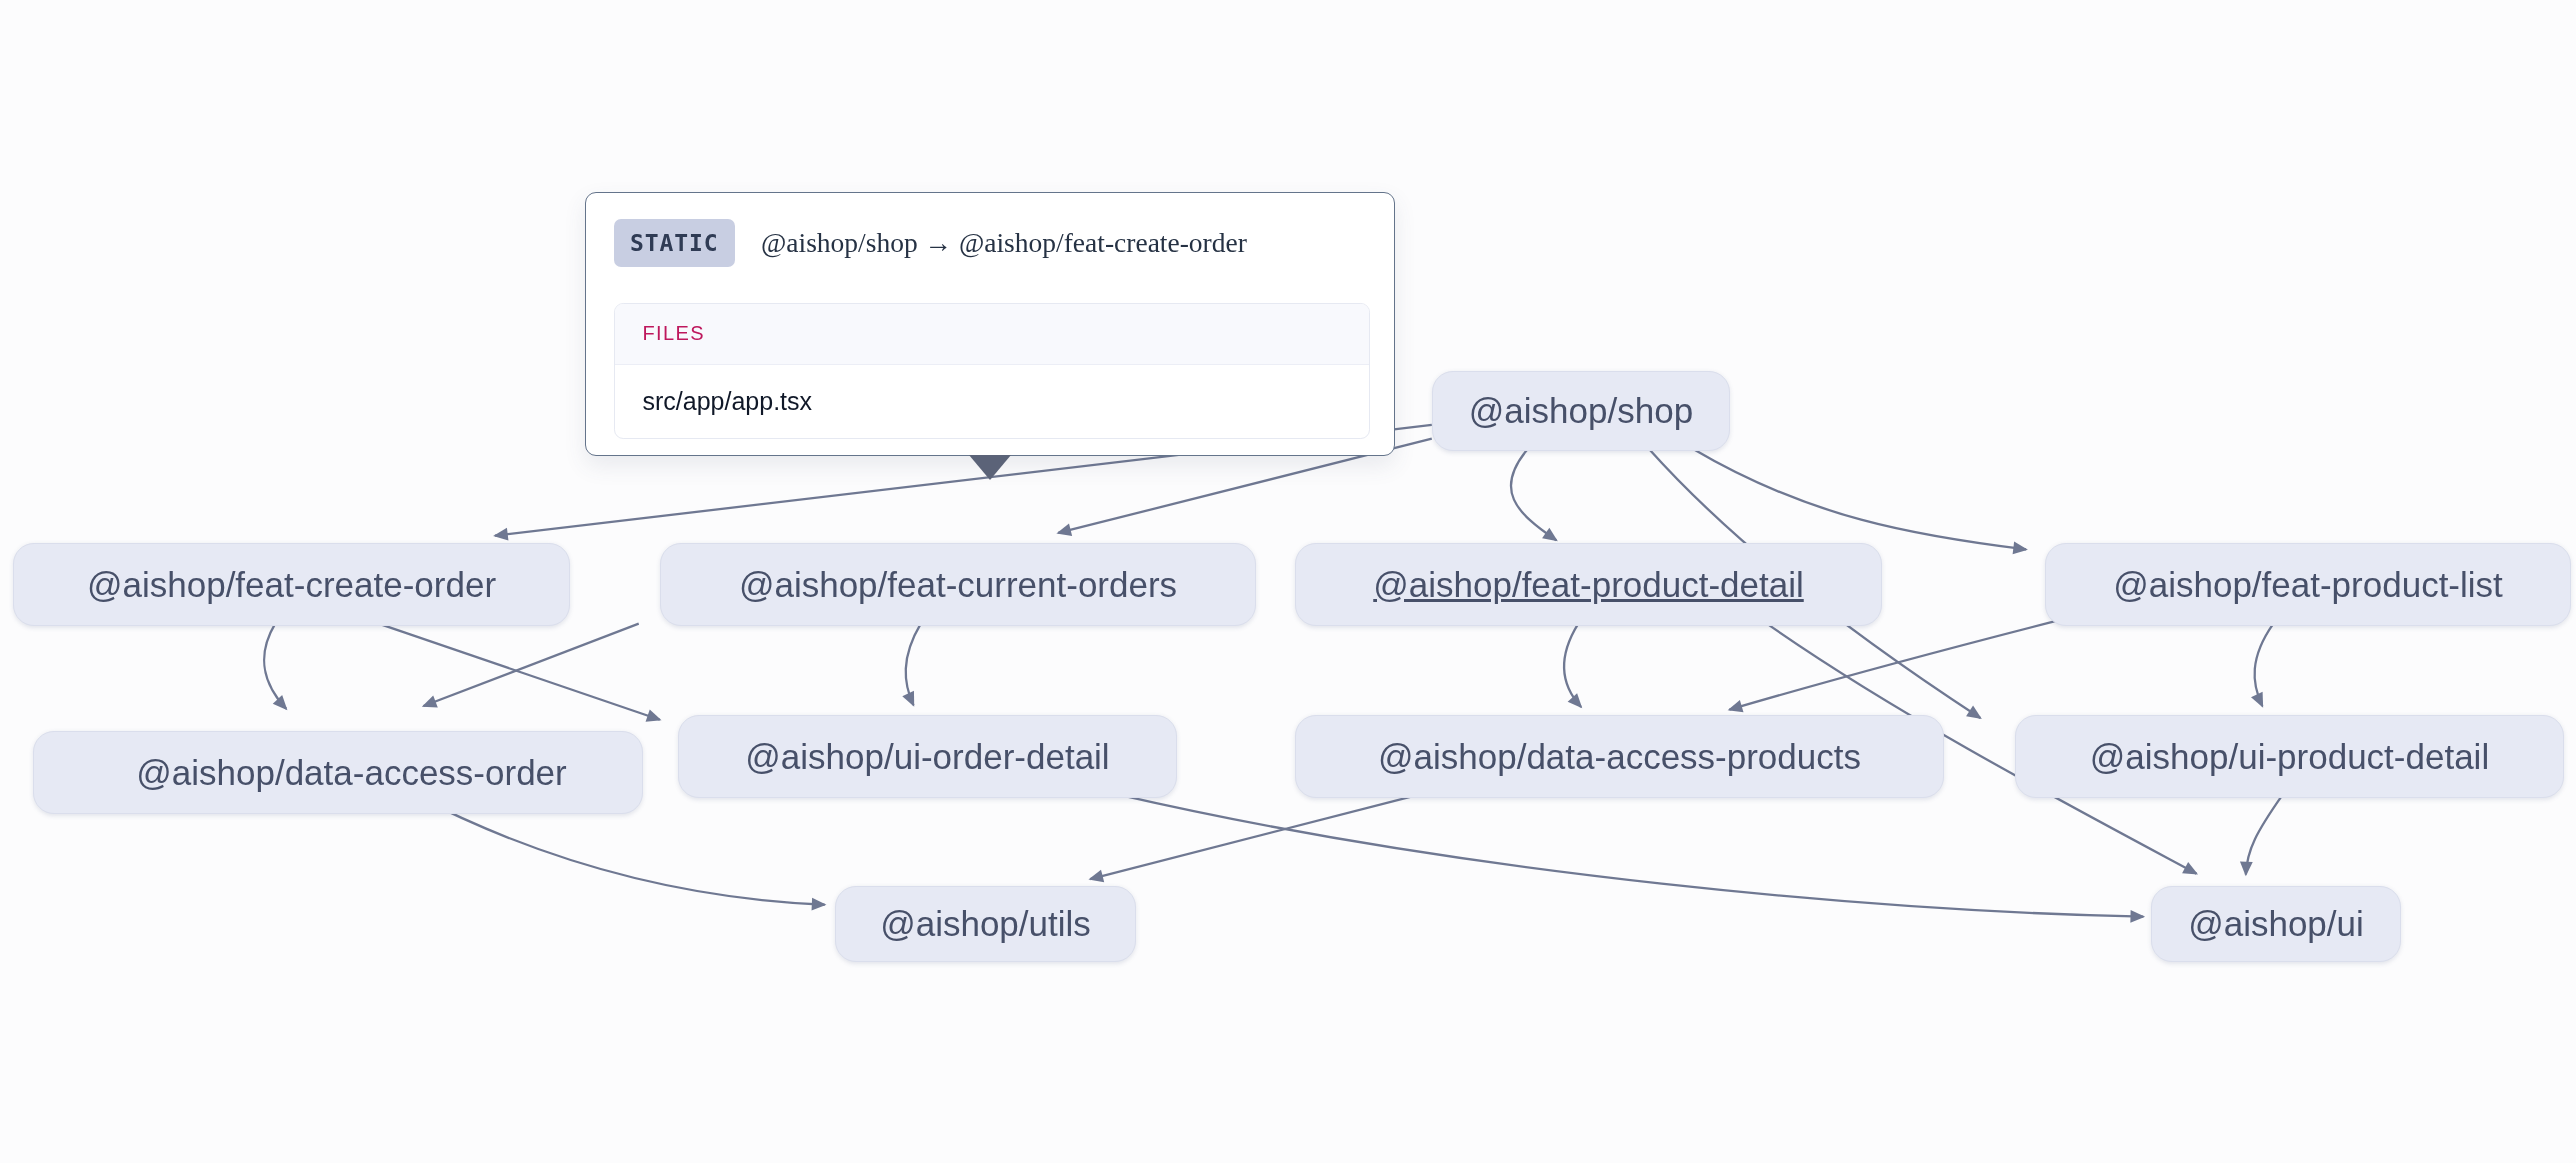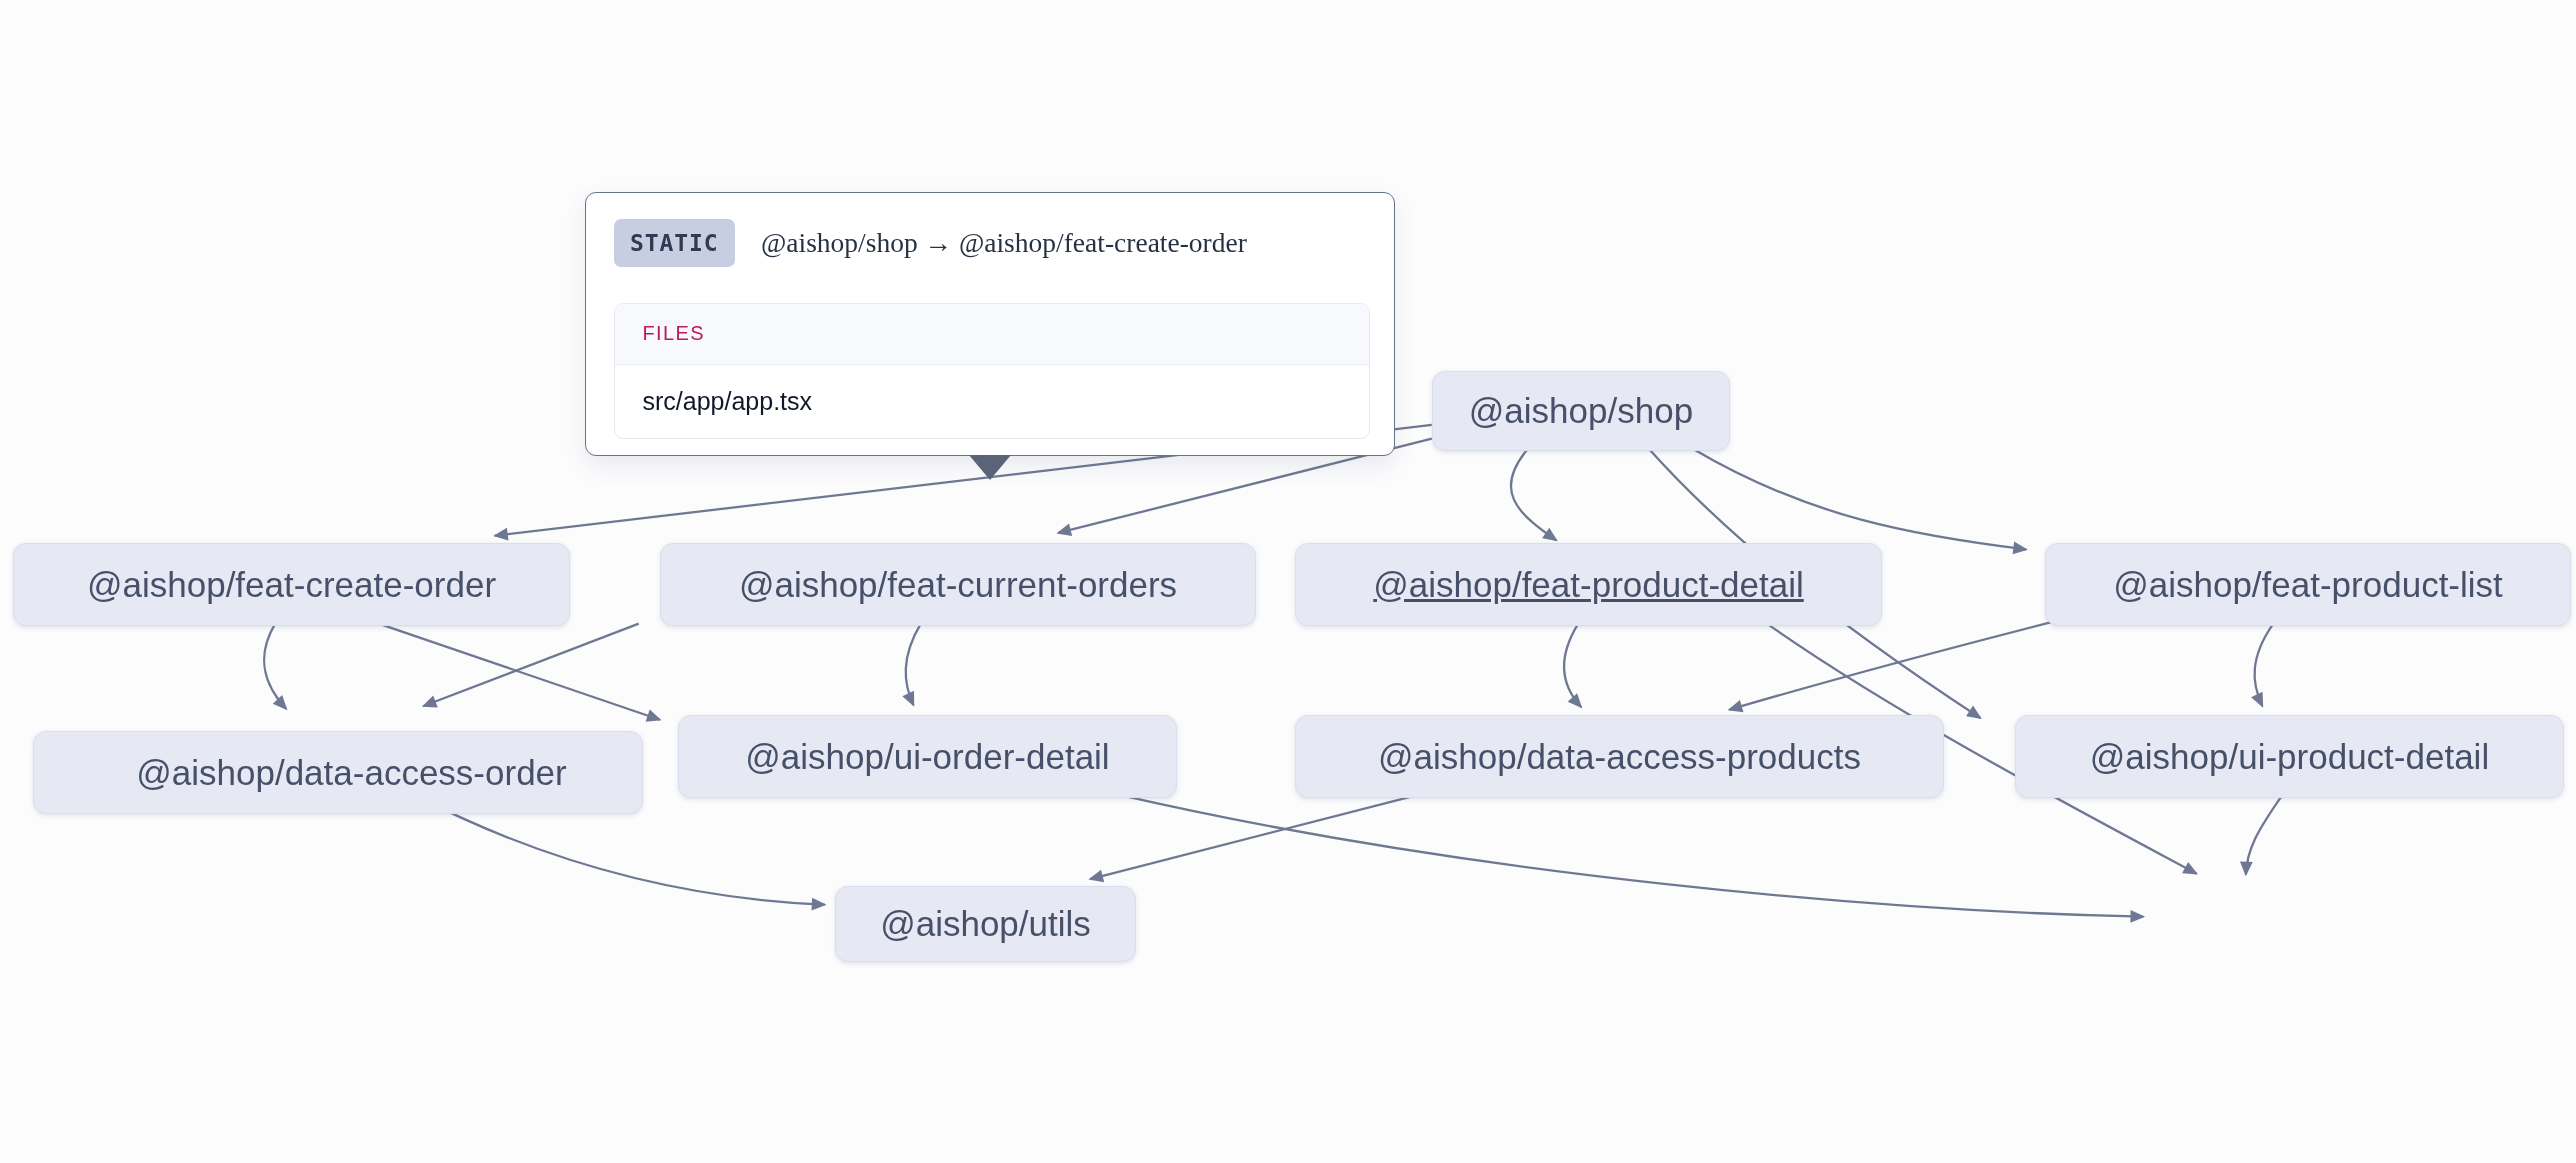--- a/index.html
+++ b/index.html
@@ -1,21 +1,21 @@
 <!DOCTYPE html>
 <html style="font-size:14.7px"><head>
 <meta charset="utf-8">
 <style>
   html,body{margin:0;padding:0;background:#fcfcfd;}
   .canvas{position:relative;width:2576px;height:1163px;overflow:hidden;
           font-family:"Liberation Sans",sans-serif;background:#fcfcfd;}
   #edge-layer{position:absolute;left:0;top:0;width:2576px;height:1163px;}
   #node-layer{position:absolute;left:0;top:0;width:100%;height:100%;}
   .node{position:absolute;display:flex;align-items:center;justify-content:center;
-        background:#e6e9f4;border:0.9px solid #dadeec;border-radius:13px;
+        background:#e6e9f4;border:0.9px solid #dadeec;border-radius:21px;
         box-shadow:0 1.8px 4.6px rgba(95,105,140,.16);
         color:#475069;font-size:35px;white-space:nowrap;cursor:pointer;}
   .tooltip{position:absolute;left:585px;top:192px;width:810px;height:264px;
            background:#ffffff;border:1.8px solid #64748b;border-radius:11px;
            box-shadow:0 9.2px 22px rgba(70,80,110,.10);box-sizing:border-box;}
   .tooltip-caret{position:absolute;left:969px;top:455px;width:0;height:0;
            border-left:21px solid transparent;border-right:21px solid transparent;
            border-top:25px solid #5b6378;}
   .tooltip-head{display:flex;align-items:center;gap:26px;padding:26px 27.5px 0 27.5px;}
   .badge{background:#c8cee2;color:#2f3b54;border-radius:7px;padding:11px 16.5px;
@@ -64,20 +64,21 @@
       <div class="node" style="left: 1432px; top: 371px; width: 296px; height: 78px;">@aishop/shop</div>
       <div class="node" style="left: 13px; top: 543px; width: 555px; height: 81px;">@aishop/feat-create-order</div>
       <div class="node" style="left: 660px; top: 543px; width: 594px; height: 81px;">@aishop/feat-current-orders</div>
       <div class="node" style="left: 1295px; top: 543px; width: 585px; height: 81px; text-decoration: underline;">@aishop/feat-product-detail</div>
       <div class="node" style="left: 2045px; top: 543px; width: 524px; height: 81px;">@aishop/feat-product-list</div>
       <div class="node" style="left: 33px; top: 731px; width: 581px; height: 81px; padding-left: 27px;">@aishop/data-access-order</div>
       <div class="node" style="left: 678px; top: 715px; width: 497px; height: 81px;">@aishop/ui-order-detail</div>
       <div class="node" style="left: 1295px; top: 715px; width: 647px; height: 81px;">@aishop/data-access-products</div>
       <div class="node" style="left: 2015px; top: 715px; width: 547px; height: 81px;">@aishop/ui-product-detail</div>
       <div class="node" style="left: 835px; top: 886px; width: 299px; height: 74px;">@aishop/utils</div>
+      <div class="node" style="left: 2151px; top: 886px; width: 248px; height: 74px;">@aishop/ui</div>
     </div>
 
   <div class="tooltip">
     <div class="tooltip-head">
       <span class="badge">STATIC</span>
       <span class="edge-label">@aishop/shop → @aishop/feat-create-order</span>
     </div>
     <div class="files-box">
       <div class="files-header">FILES</div>
       <div class="files-row">src/app/app.tsx</div>

